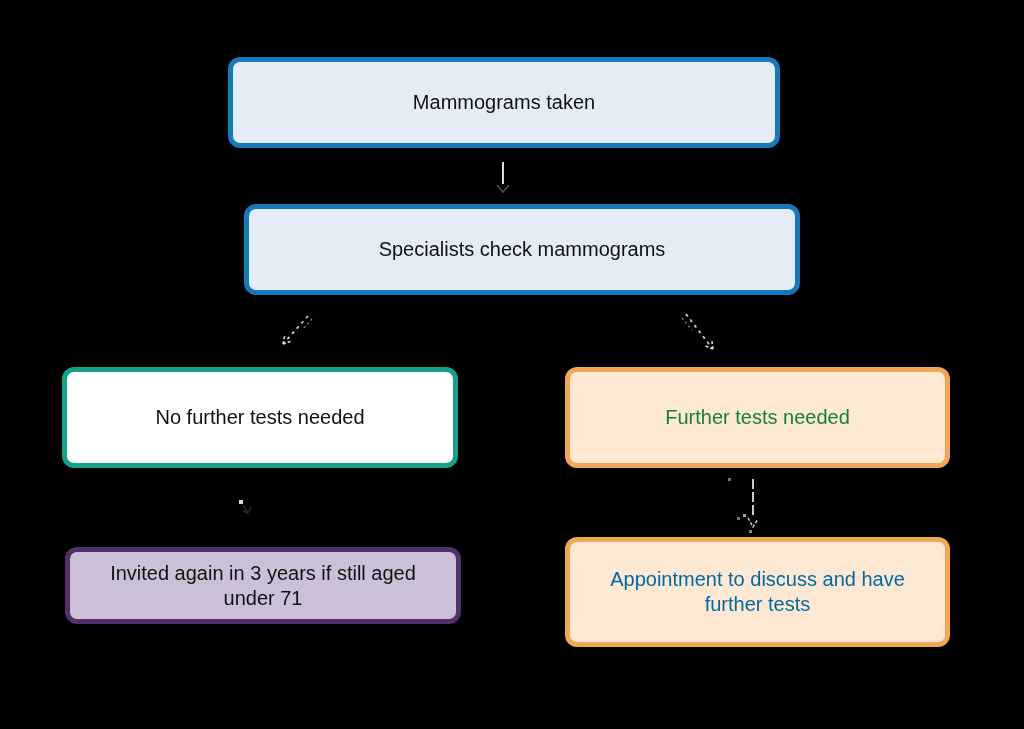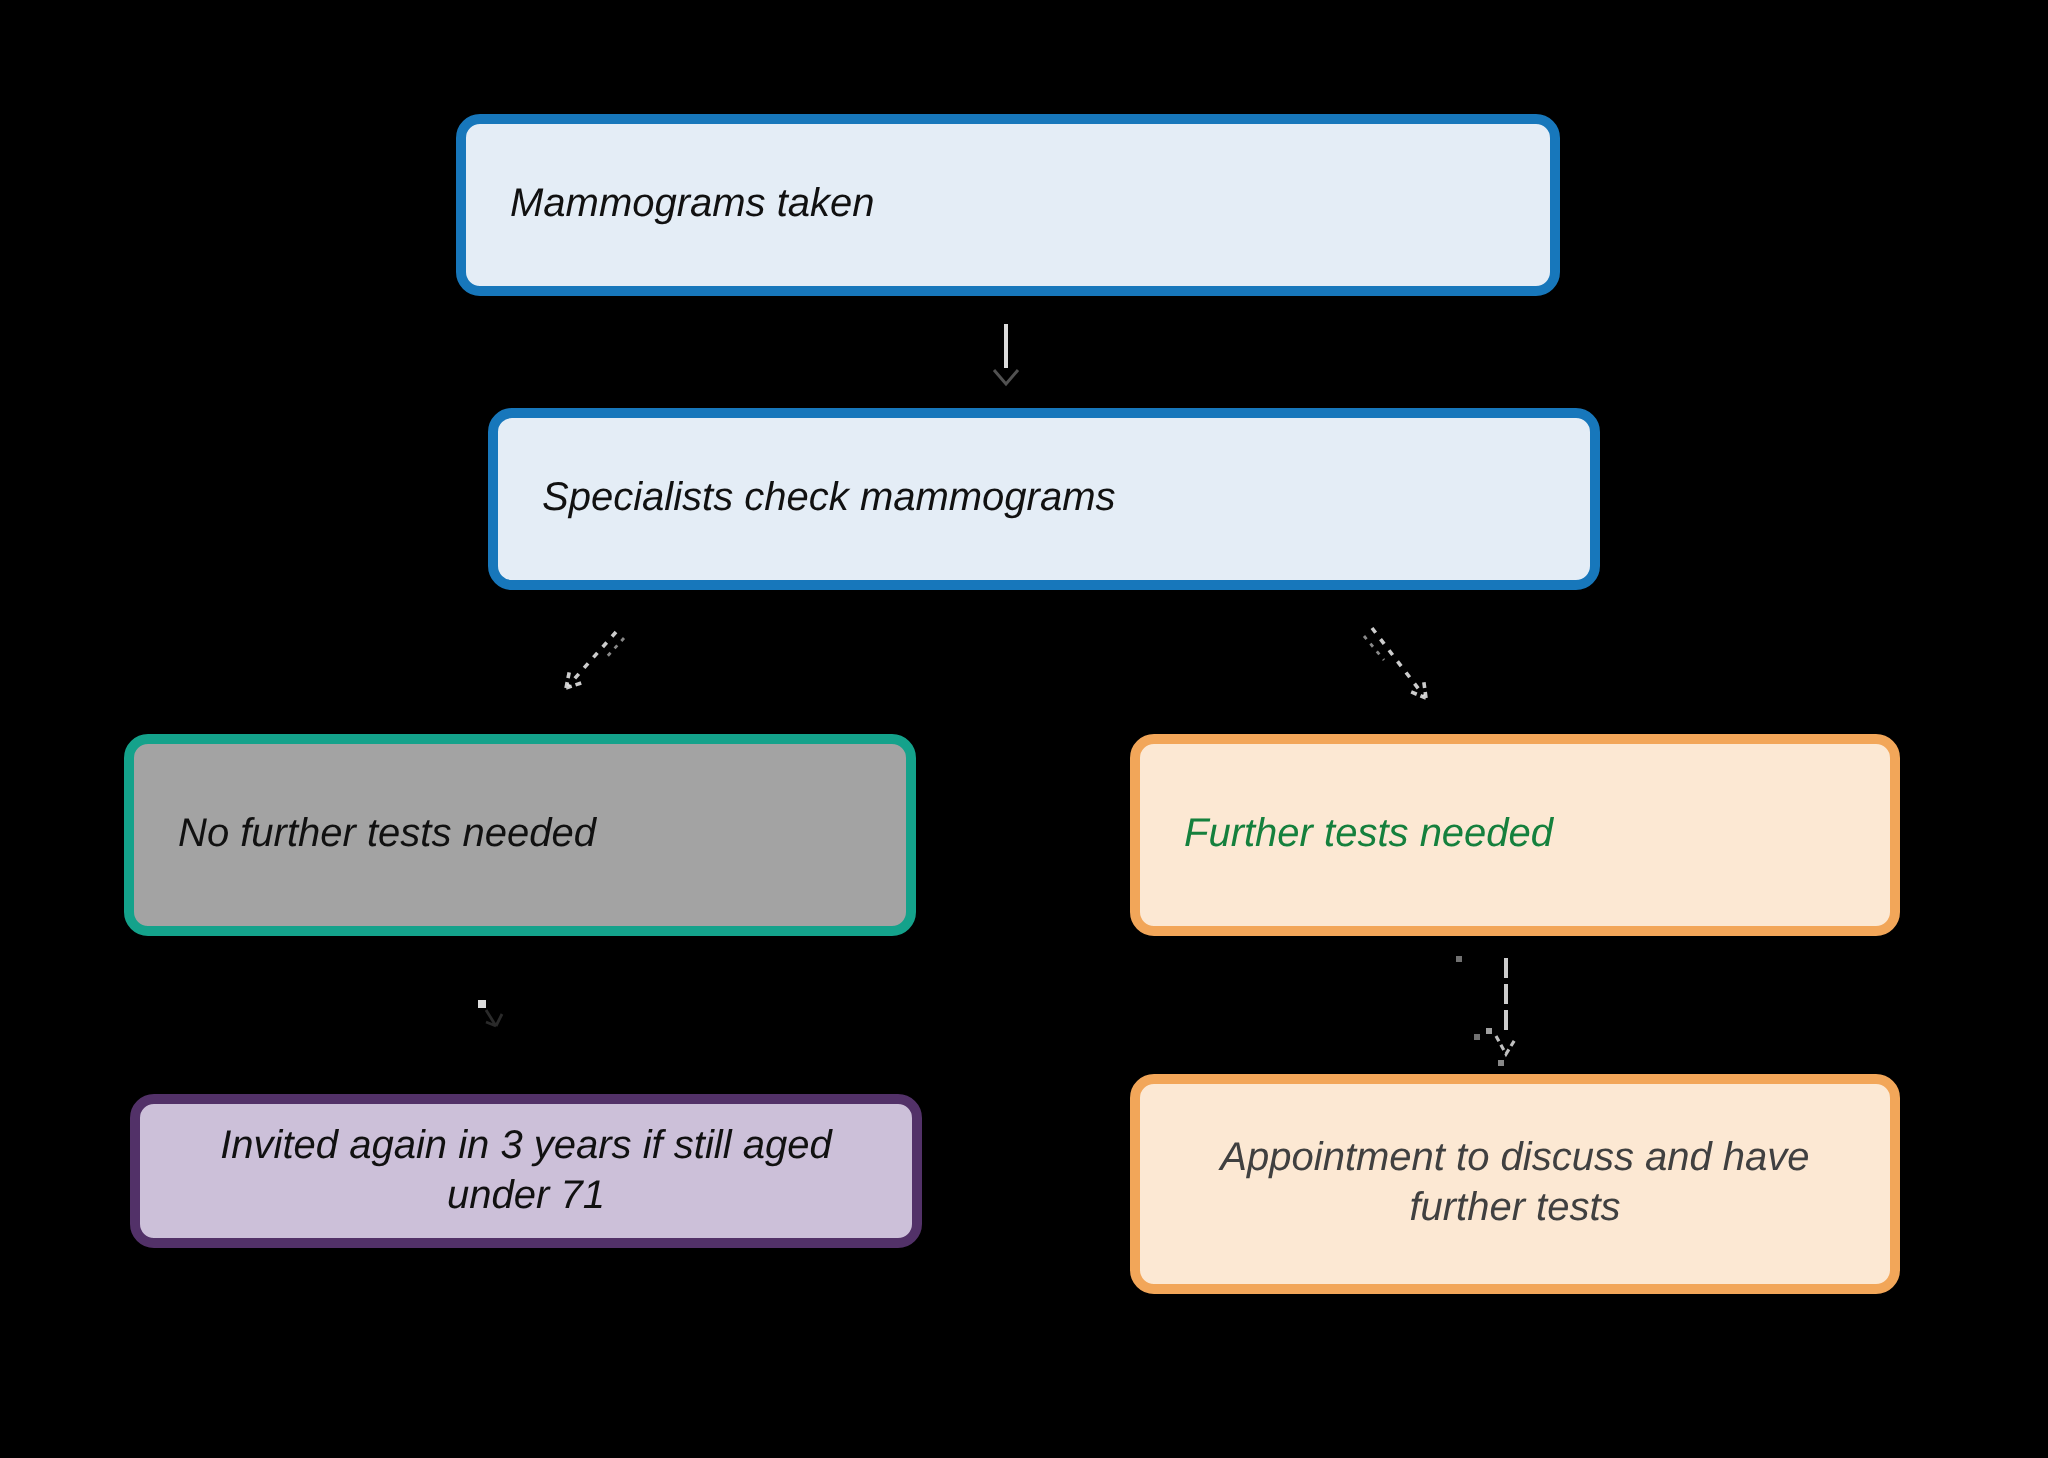--- a/index.html
+++ b/index.html
@@ -10,27 +10,26 @@
     overflow: hidden;
     font-family: "Liberation Sans", sans-serif;
   }
   .node {
     position: absolute;
     box-sizing: border-box;
     border: 5px solid #888;
     border-radius: 12px;
     display: flex;
     align-items: center;
-    justify-content: flex-start;
+    justify-content: center;
     text-align: center;
     font-size: 20px;
     line-height: 1.25;
     color: #111;
     padding: 16px 22px;
-    font-style: italic;
   }
   .node span { display: block; }
   #node-0 { left: 228px; top:  57px; width: 552px; height:  91px; }
   #node-1 { left: 244px; top: 204px; width: 556px; height:  91px; }
   #node-2 { left:  62px; top: 367px; width: 396px; height: 101px; }
   #node-3 { left: 565px; top: 367px; width: 385px; height: 101px; }
   #node-4 { left:  65px; top: 547px; width: 396px; height: 77px; }
   #node-5 { left: 565px; top: 537px; width: 385px; height: 110px; }
   .arrows {
     position: absolute;
@@ -46,33 +45,33 @@
 <div class="canvas" style="background: rgb(0, 0, 0);">
 
   <div class="node" id="node-0" style="background: rgb(228, 237, 246); border-color: rgb(23, 119, 187); color: rgb(17, 17, 17);">
     <span>Mammograms taken</span>
   </div>
 
   <div class="node" id="node-1" style="background: rgb(228, 237, 246); border-color: rgb(23, 119, 187); color: rgb(17, 17, 17);">
     <span>Specialists check mammograms</span>
   </div>
 
-  <div class="node" id="node-2" style="background: #a3a3a3; border-color: rgb(20, 162, 139); color: rgb(17, 17, 17);">
+  <div class="node" id="node-2" style="background: #ffffff; border-color: rgb(20, 162, 139); color: rgb(17, 17, 17);">
     <span>No further tests needed</span>
   </div>
 
   <div class="node" id="node-3" style="background: rgb(252, 232, 211); border-color: rgb(242, 166, 89); color: #15803d;">
     <span>Further tests needed</span>
   </div>
 
   <div class="node" id="node-4" style="background: rgb(204, 192, 217); border-color: rgb(82, 49, 104); color: rgb(17, 17, 17);">
     <span>Invited again in 3 years if still aged under 71</span>
   </div>
 
-  <div class="node" id="node-5" style="background: rgb(252, 232, 211); border-color: rgb(242, 166, 89); color: #404040;">
+  <div class="node" id="node-5" style="background: rgb(252, 232, 211); border-color: rgb(242, 166, 89); color: #0369a1;">
     <span>Appointment to discuss and have further tests</span>
   </div>
 
   <svg class="arrows" viewBox="0 0 1024 729">
 
     <g style="color: rgb(232, 232, 232);">
       <line x1="503" y1="162" x2="503" y2="184" stroke="currentColor" stroke-width="2" stroke-opacity="0.95"></line>
       <path d="M497,185 L503,192 L509,185" fill="none" stroke="currentColor" stroke-width="1.5" stroke-opacity="0.35"></path>
     </g>
 

